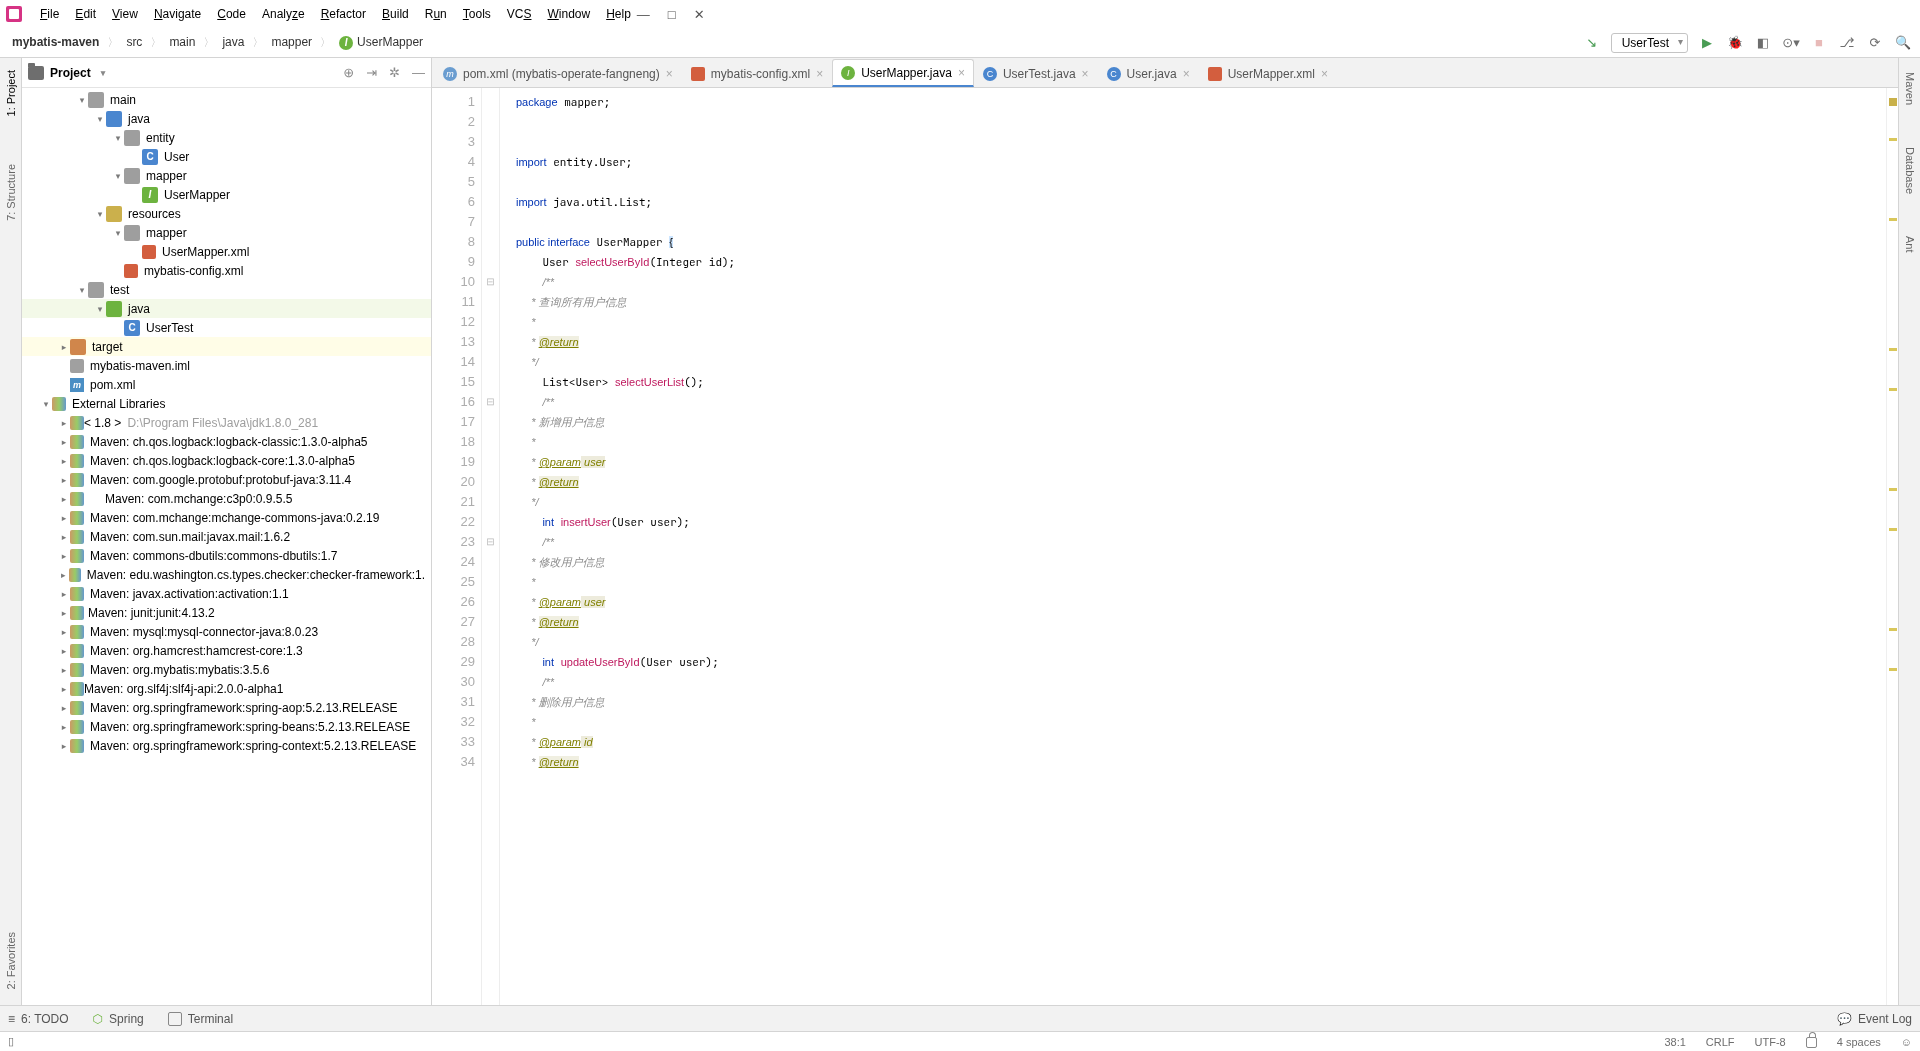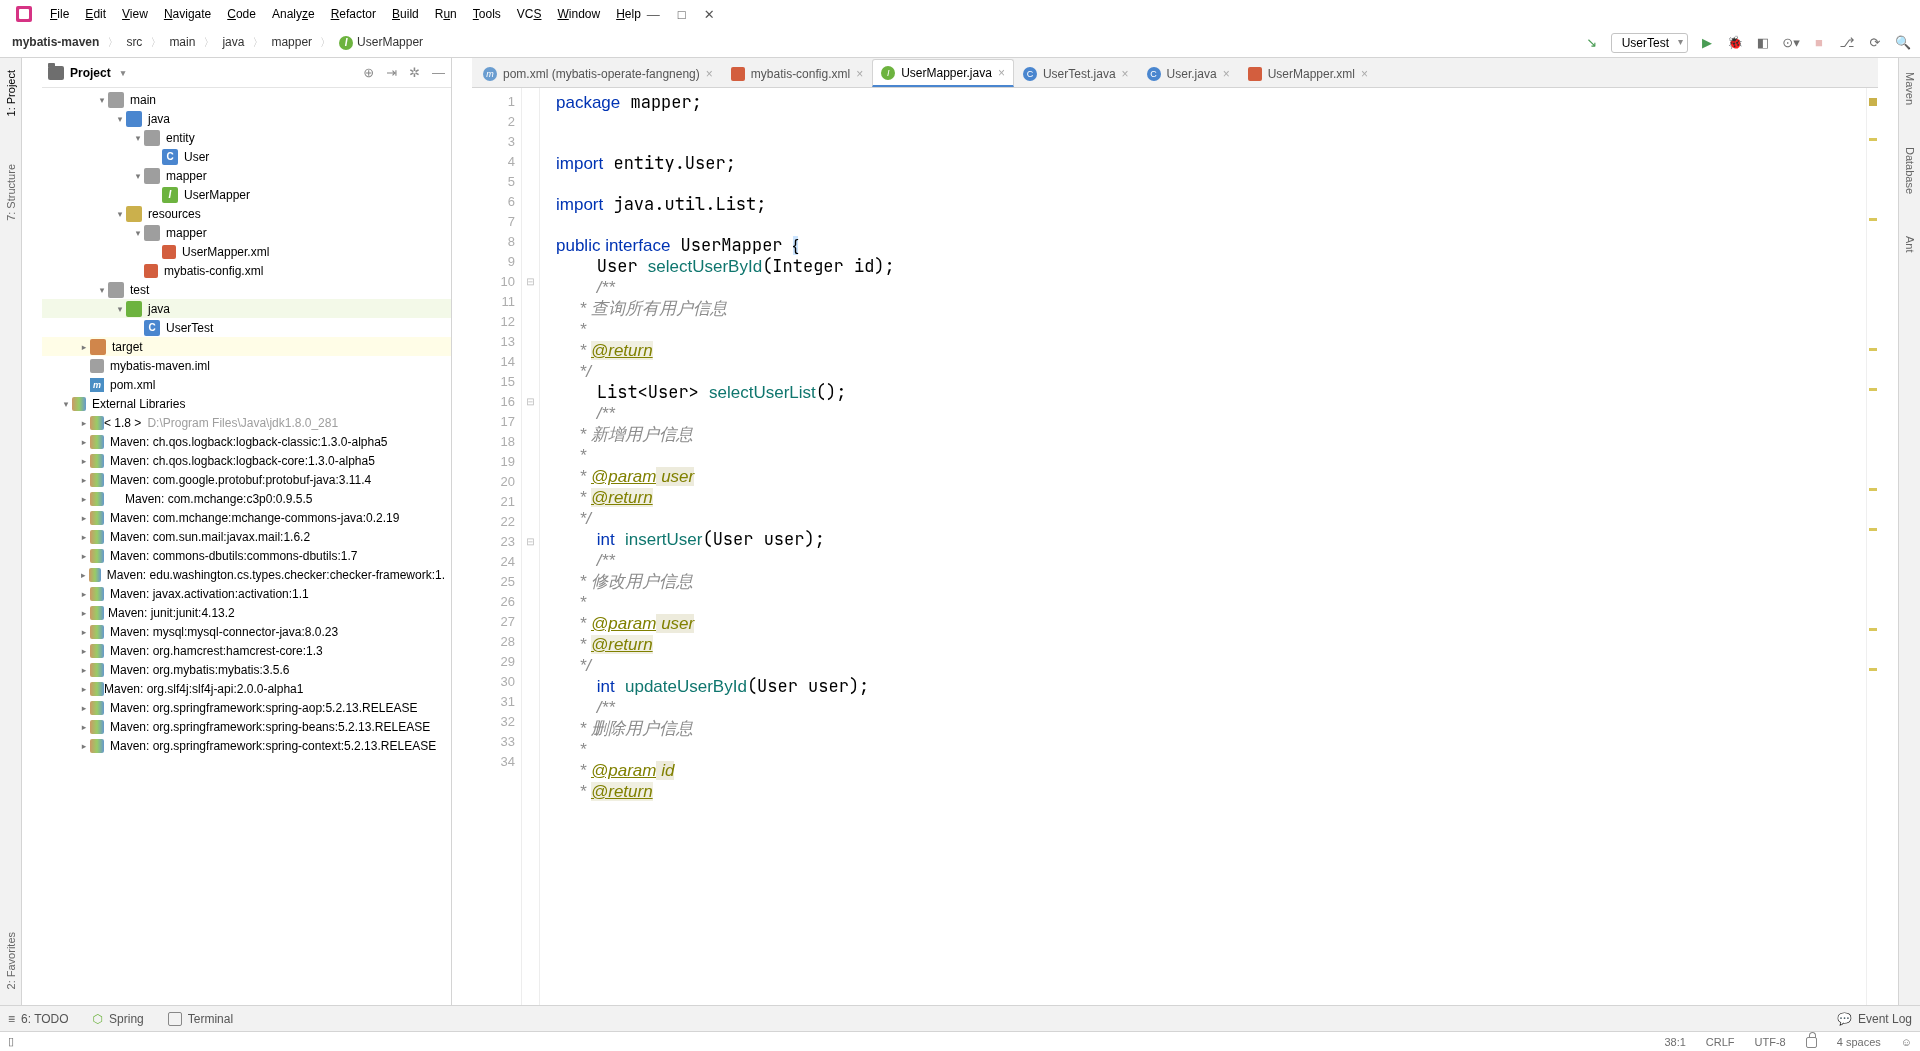--- a/index.html
+++ b/index.html
@@ -1,19 +1,19 @@
 <!DOCTYPE html>
 <html><head>
 <meta charset="utf-8">
 <style>
 * { margin:0; padding:0; box-sizing:border-box; font-family:"Segoe UI",Arial,sans-serif; }
 body { background:#fff; font-size:12px; color:#000; user-select:none; overflow:hidden; width:1920px; height:1051px; }
 
 
-.titlebar { height:28px; display:flex; align-items:center; padding:0 16px; }
+.titlebar { height:28px; display:flex; align-items:center; padding:0 6px; }
 .titlebar .logo { width:16px; height:16px; background:#d63384; margin-right:12px; border-radius:2px; position:relative; }
 .titlebar .logo-inner { position:absolute; inset:3px; background:#fff; border-radius:1px;}
 .menus { display:flex; gap:4px; }
 .menus span { padding:4px 6px; cursor:pointer; }
 .menus span u { text-decoration:underline; }
 .title-text { flex:1; text-align:left; color:#8a8a8a; padding-left:140px; }
 .win-controls { display:flex; gap:18px; padding-right:6px; color:#555;}
 .win-controls span { cursor:pointer; font-size:13px; }
 
 
@@ -26,21 +26,21 @@
 .navbar .spacer { flex:1; }
 .tool-icons { display:flex; align-items:center; gap:10px; }
 .tool-icons .ti { width:18px; height:18px; display:flex; align-items:center; justify-content:center; color:#6e6e6e; cursor:pointer; font-size:13px;}
 .run-config { border:1px solid #c4c4c4; border-radius:3px; padding:2px 18px 2px 10px; position:relative; background:#fff; }
 .run-config::after { content:"▾"; position:absolute; right:4px; top:2px; font-size:10px; color:#888; }
 .ti.play { color:#499c54; }
 .ti.bug { color:#499c54; }
 .ti.stop { color:#c75450; opacity:.4; }
 
 
-.main { display:flex; height:calc(100% - 28px - 30px - 26px - 20px);gap:20px; }
+.main { display:flex; height:calc(100% - 28px - 30px - 26px - 20px); }
 
 
 .tool-strip { width:22px; background:#f2f2f2; border-right:1px solid #d4d4d4; display:flex; flex-direction:column; align-items:center; padding-top:6px; gap:36px; }
 .tool-strip .vlabel { writing-mode:vertical-rl; transform:rotate(180deg); font-size:11px; color:#666; cursor:pointer; padding:6px 0;}
 .tool-strip .vlabel.active { color:#000; }
 
 .tool-strip-right { width:22px; background:#f2f2f2; border-left:1px solid #d4d4d4; display:flex; flex-direction:column; align-items:center; padding-top:8px; gap:30px;}
 .tool-strip-right .vlabel { writing-mode:vertical-rl; font-size:11px; color:#666; cursor:pointer; padding:6px 0;}
 
 
@@ -82,23 +82,23 @@
 .tab-icon { width:14px; height:14px; border-radius:50%; }
 .ti-pom { background:#6a9dd0; color:#fff; font-size:9px; font-style:italic; text-align:center; line-height:14px;}
 .ti-xml { background:#d35e3e; border-radius:2px;}
 .ti-if { background:#6db33f; color:#fff; font-size:9px; font-style:italic; text-align:center; line-height:14px;}
 .ti-cls { background:#4a86cf; color:#fff; font-size:9px; text-align:center; line-height:14px;}
 
 .editor-body { flex:1; display:flex; overflow:hidden; position:relative;}
 .gutter { width:50px; background:#fff; border-right:1px solid #ededed; text-align:right; padding:4px 6px 0 0; color:#adadad; font-family:"JetBrains Mono","Consolas",monospace; font-size:13px; line-height:20px;}
 .gutter-marks { width:18px; background:#fff; border-right:1px solid #ededed; padding-top:4px; font-size:10px; color:#bbb; line-height:20px;}
 .gutter-marks div { height:20px; text-align:center;}
-.code { flex:1; padding:4px 0 0 16px; font-family:"JetBrains Mono","Consolas",monospace; font-size:17px; line-height:20px; white-space:pre; overflow:auto;}
+.code { flex:1; padding:4px 0 0 16px; font-family:"JetBrains Mono","Consolas",monospace; font-size:11px; line-height:20px; white-space:pre; overflow:auto;}
 .kw { color:#0033b3; }
-.mname { color:#0f766e; }
+.mname { color:#be185d; }
 .doc { color:#8c8c8c; font-style:italic; }
 .tag { color:#808000; font-style:italic; text-decoration:underline; background:#f0efe1;}
 .tag-nobox { color:#808000; font-style:italic; text-decoration:underline;}
 .param-hl { background:#edebdc; color:#808000; font-style:italic;}
 .cursor-mark { background:#cce5ff; }
 .right-strip { width:12px; background:#fff; border-left:1px solid #efefef; position:relative;}
 .right-strip .warn { position:absolute; left:2px; width:8px; height:3px; background:#d9c75b;}
 
 
 .bottom-tools { height:26px; border-top:1px solid #d4d4d4; display:flex; align-items:center; padding:0 8px; gap:24px; background:#f2f2f2;}

